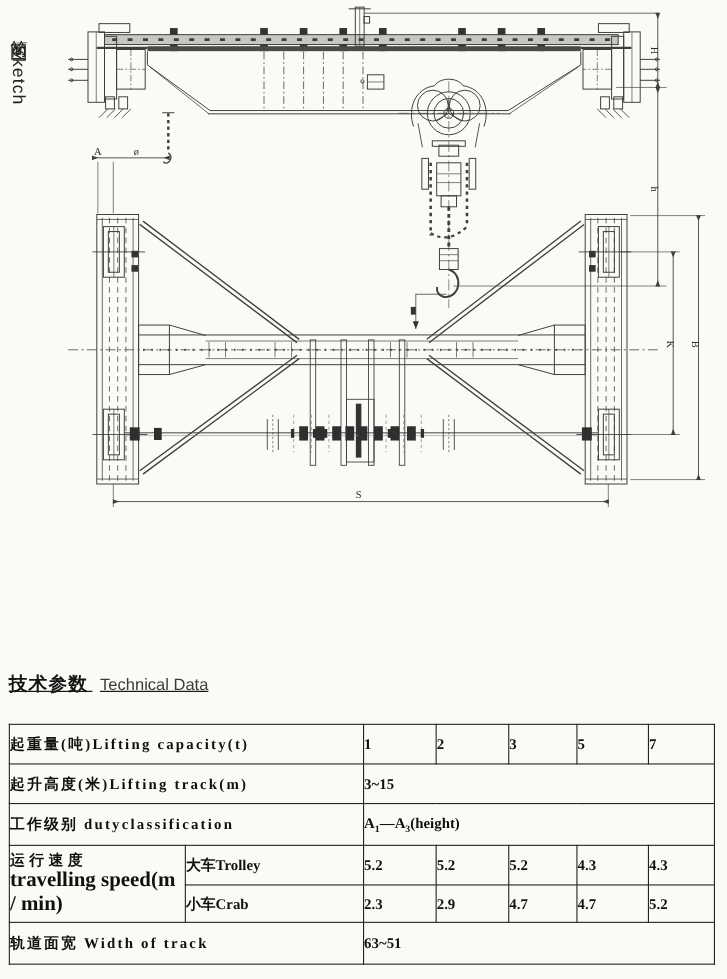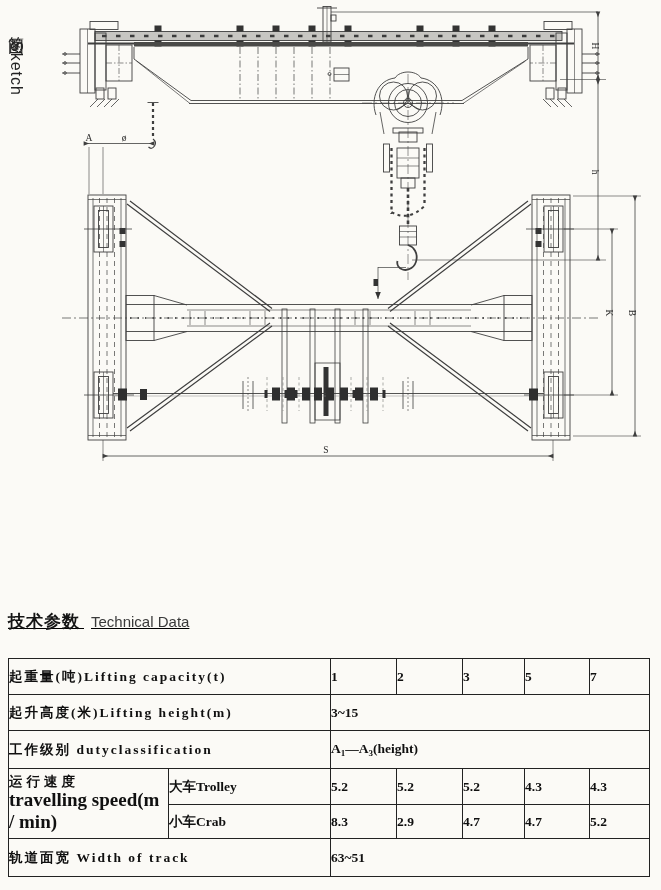--- a/index.html
+++ b/index.html
@@ -363,21 +363,21 @@
   <tbody>
     <tr class="r-cap">
       <td colspan="2"><span class="cjk-sp">起重量(吨)Lifting capacity(t)</span></td>
       <td>1</td>
       <td>2</td>
       <td>3</td>
       <td>5</td>
       <td>7</td>
     </tr>
     <tr class="r-hgt">
-      <td colspan="2"><span class="cjk-sp">起升高度(米)Lifting height(m)</span></td>
+      <td colspan="2"><span class="cjk-sp">起升高度(米)Lifting track(m)</span></td>
       <td colspan="5">3~15</td>
     </tr>
     <tr class="r-duty">
       <td colspan="2"><span class="cjk-sp">工作级别  dutyclassification</span></td>
       <td colspan="5">
         <span>A</span><span class="sub">1</span><span>—A</span><span class="sub">3</span><span>(height)</span>
       </td>
     </tr>
     <tr class="r-trol">
       <td rowspan="2">
@@ -386,21 +386,21 @@
       </td>
       <td>大车Trolley</td>
       <td>5.2</td>
       <td>5.2</td>
       <td>5.2</td>
       <td>4.3</td>
       <td>4.3</td>
     </tr>
     <tr class="r-crab">
       <td>小车Crab</td>
-      <td>8.3</td>
+      <td>2.3</td>
       <td>2.9</td>
       <td>4.7</td>
       <td>4.7</td>
       <td>5.2</td>
     </tr>
     <tr class="r-track">
       <td colspan="2"><span class="cjk-sp">轨道面宽 Width of track</span></td>
       <td colspan="5">63~51</td>
     </tr>
   </tbody>

